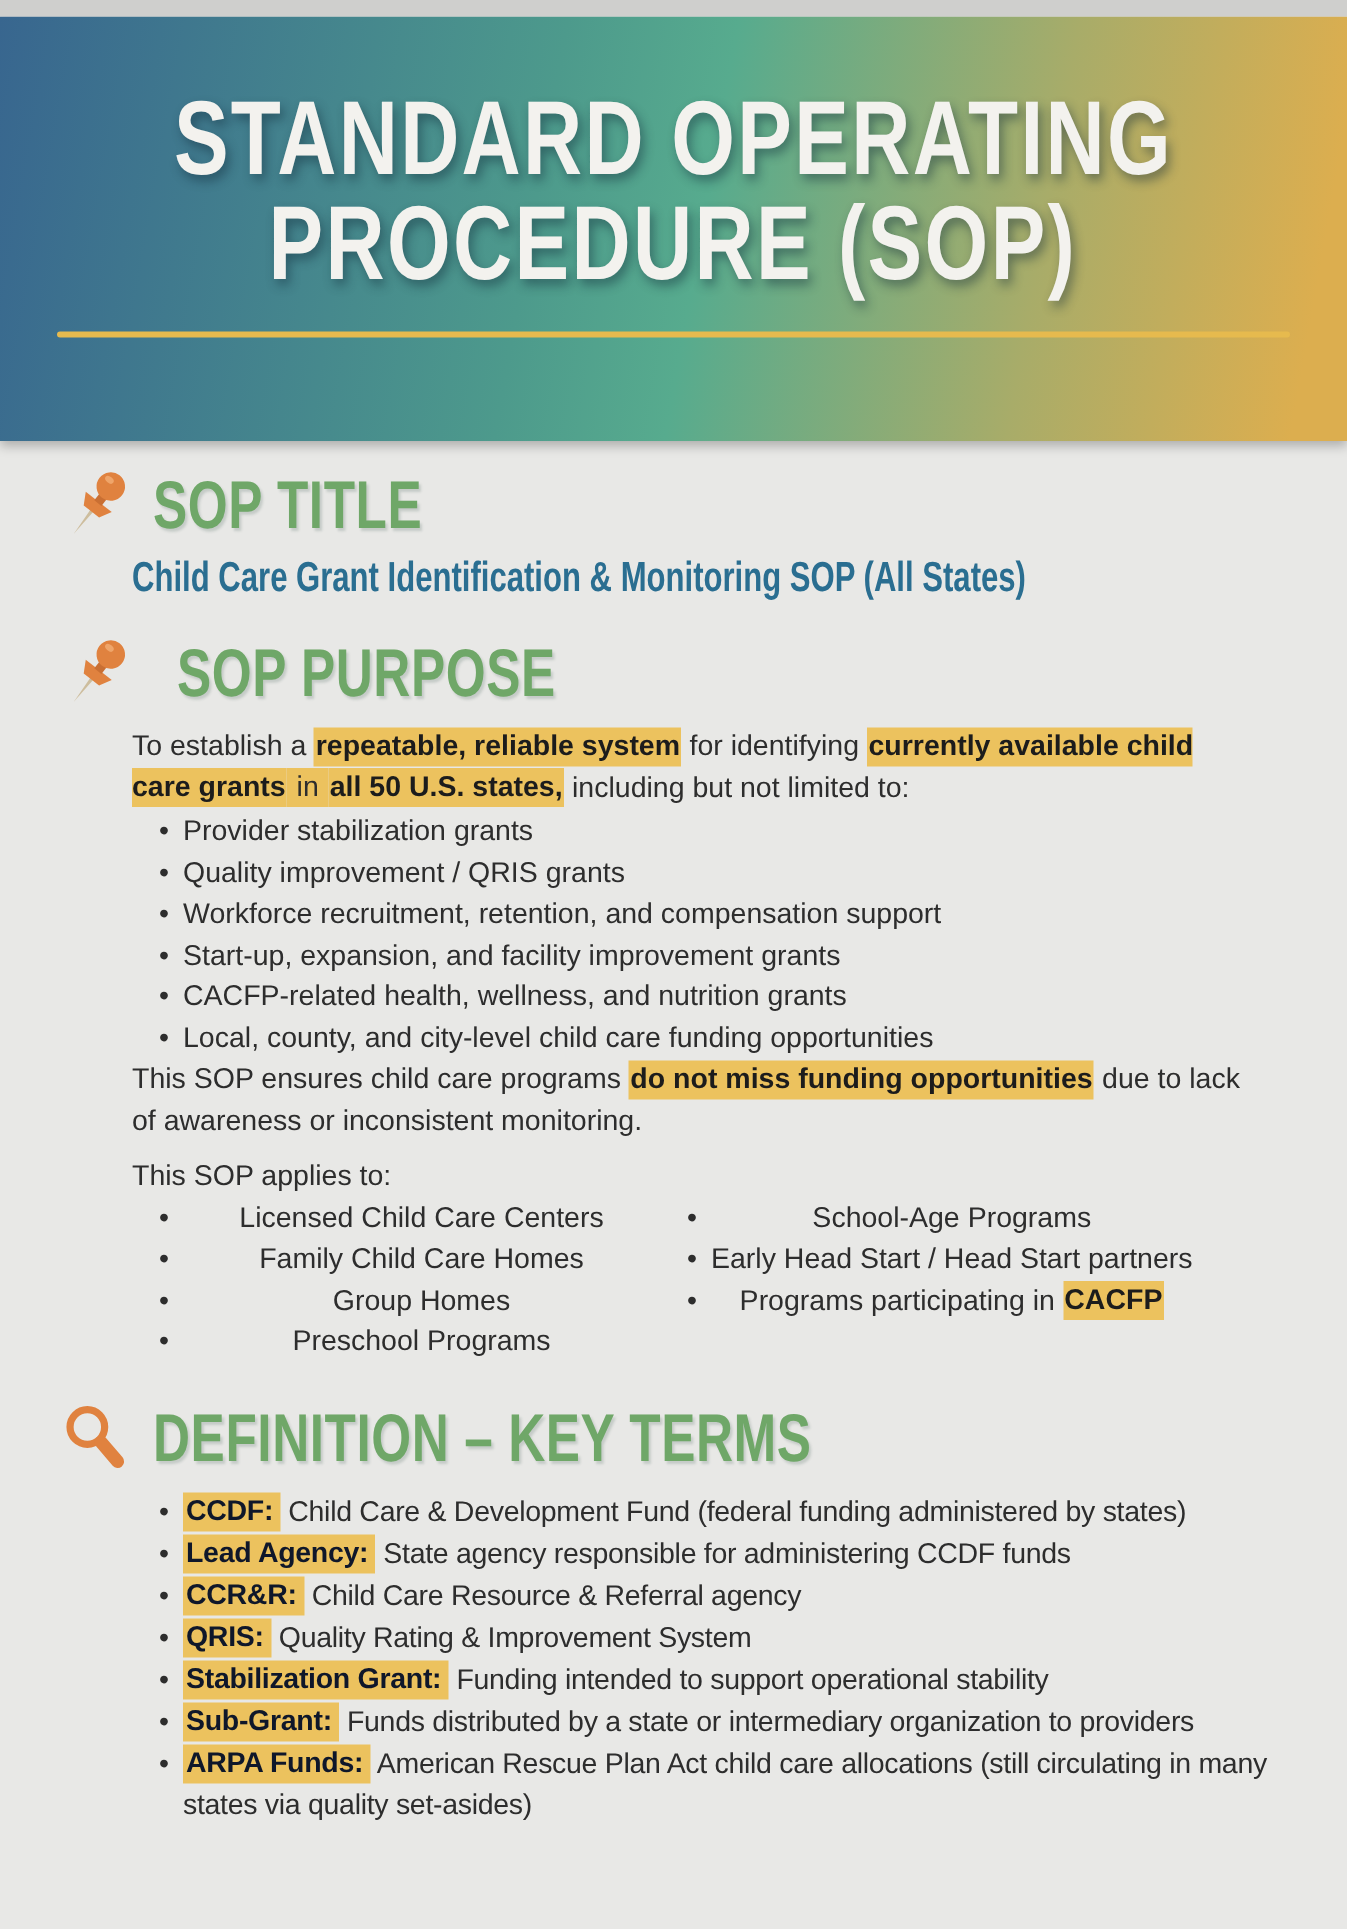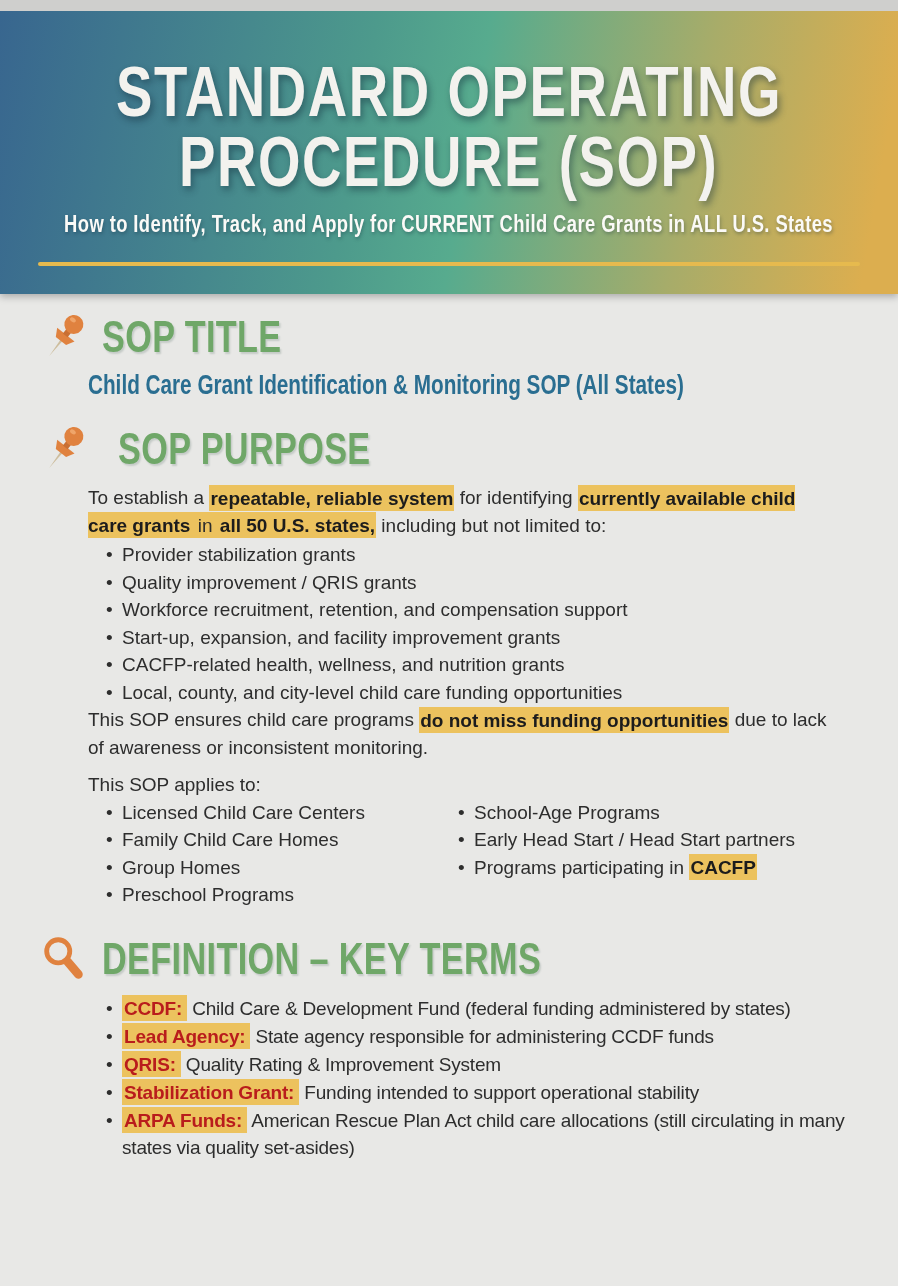--- a/index.html
+++ b/index.html
@@ -49,50 +49,47 @@
   .icon-box { width:52px; flex:0 0 52px; display:flex; justify-content:center; }
   .sub-value {
     display:inline-block; white-space:nowrap;
     color:#2a6e91; font-weight:700; font-size:28px; line-height:34px;
     transform:scaleX(0.74); transform-origin:left center;
     margin-left:50px; margin-top:4px;
   }
   .body-block { margin-left:50px; font-size:19px; line-height:27.5px; width:748px; }
   .b { font-weight:700; color:#1c1c1c; }
   .hl { background:#ecc25e; padding:2.5px 1px; }
-  .hl-term { background:#ecc25e; padding:2.5px 5px 2.5px 2px; font-weight:700; color:#b91c1c; }
+  .hl-term { background:#ecc25e; padding:2.5px 5px 2.5px 2px; font-weight:700; color:#0f172a; }
   ul.bullets { list-style:none; margin:2px 0 0 0; padding-left:18px; }
   ul.bullets li { padding-left:16px; position:relative; line-height:27.5px; }
   ul.bullets li::before {
     content:"•"; position:absolute; left:0; top:0; color:#2d2d2d; font-size:19px;
   }
-  .scope-cols { display:flex; margin-left:50px; font-size:19px; line-height:28.5px; }
+  .scope-cols { display:flex; margin-left:50px; font-size:19px; line-height:28.5px;text-align:center; }
   .scope-cols ul.bullets { margin-top:0; }
   .scope-col-left { width:352px; }
   .terms-block { width:775px; }
   .terms-block li { letter-spacing:-0.2px; margin-bottom:0.5px; } .mt8{margin-top:8px;} .mt16{margin-top:16px;}
   .mt20{margin-top:20px;gap:28px;} .mt24{margin-top:24px;} .mt10{margin-top:10px;}
   .footer-bar {
     position:absolute; left:0; bottom:0; width:100%; height:7px; background:#bfc1bf;
   }
 </style>
 </head>
 <body>
 
 <div class="page">
 
   <div class="header">
     <div class="center-flex">
       <div class="header-title-line">STANDARD OPERATING</div>
     </div>
     <div class="center-flex">
       <div class="header-title-line">PROCEDURE (SOP)</div>
-    </div>
-    <div class="center-flex">
-      <div class="header-subtitle">How to Identify, Track, and Apply for CURRENT Child Care Grants in ALL U.S. States</div>
     </div>
     <div class="gold-divider"></div>
   </div>
 
   <div class="content">
 
     
     <div class="section-heading mt16">
       <span class="icon-box">
         <svg width="48" height="54" viewBox="0 0 48 54">
@@ -176,24 +173,30 @@
 
     <div class="body-block terms-block mt10">
       <ul class="bullets">
         <li>
           <span class="hl-term">CCDF:</span><span> Child Care &amp; Development Fund (federal funding administered by states)</span>
         </li>
         <li>
           <span class="hl-term">Lead Agency:</span><span> State agency responsible for administering CCDF funds</span>
         </li>
         <li>
+          <span class="hl-term">CCR&amp;R:</span><span> Child Care Resource &amp; Referral agency</span>
+        </li>
+        <li>
           <span class="hl-term">QRIS:</span><span> Quality Rating &amp; Improvement System</span>
         </li>
         <li>
           <span class="hl-term">Stabilization Grant:</span><span> Funding intended to support operational stability</span>
+        </li>
+        <li>
+          <span class="hl-term">Sub-Grant:</span><span> Funds distributed by a state or intermediary organization to providers</span>
         </li>
         <li>
           <span class="hl-term">ARPA Funds:</span><span> American Rescue Plan Act child care allocations (still circulating in many states via quality set-asides)</span>
         </li>
       </ul>
     </div>
 
   </div>
 
   <div class="footer-bar"></div>

